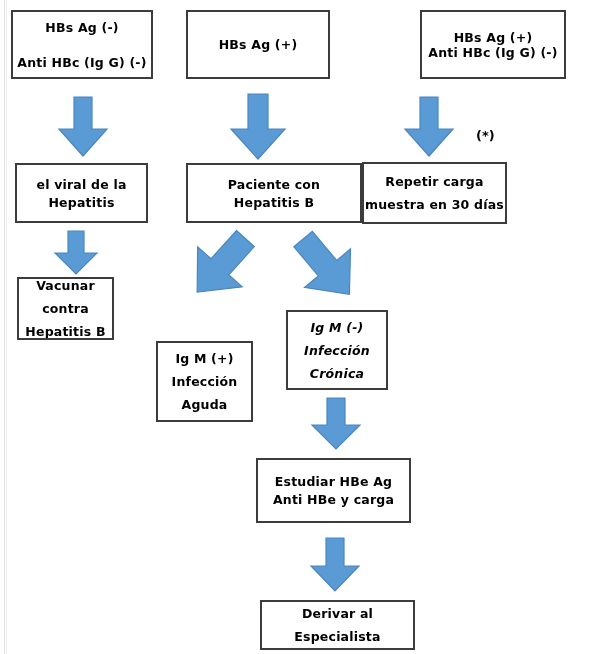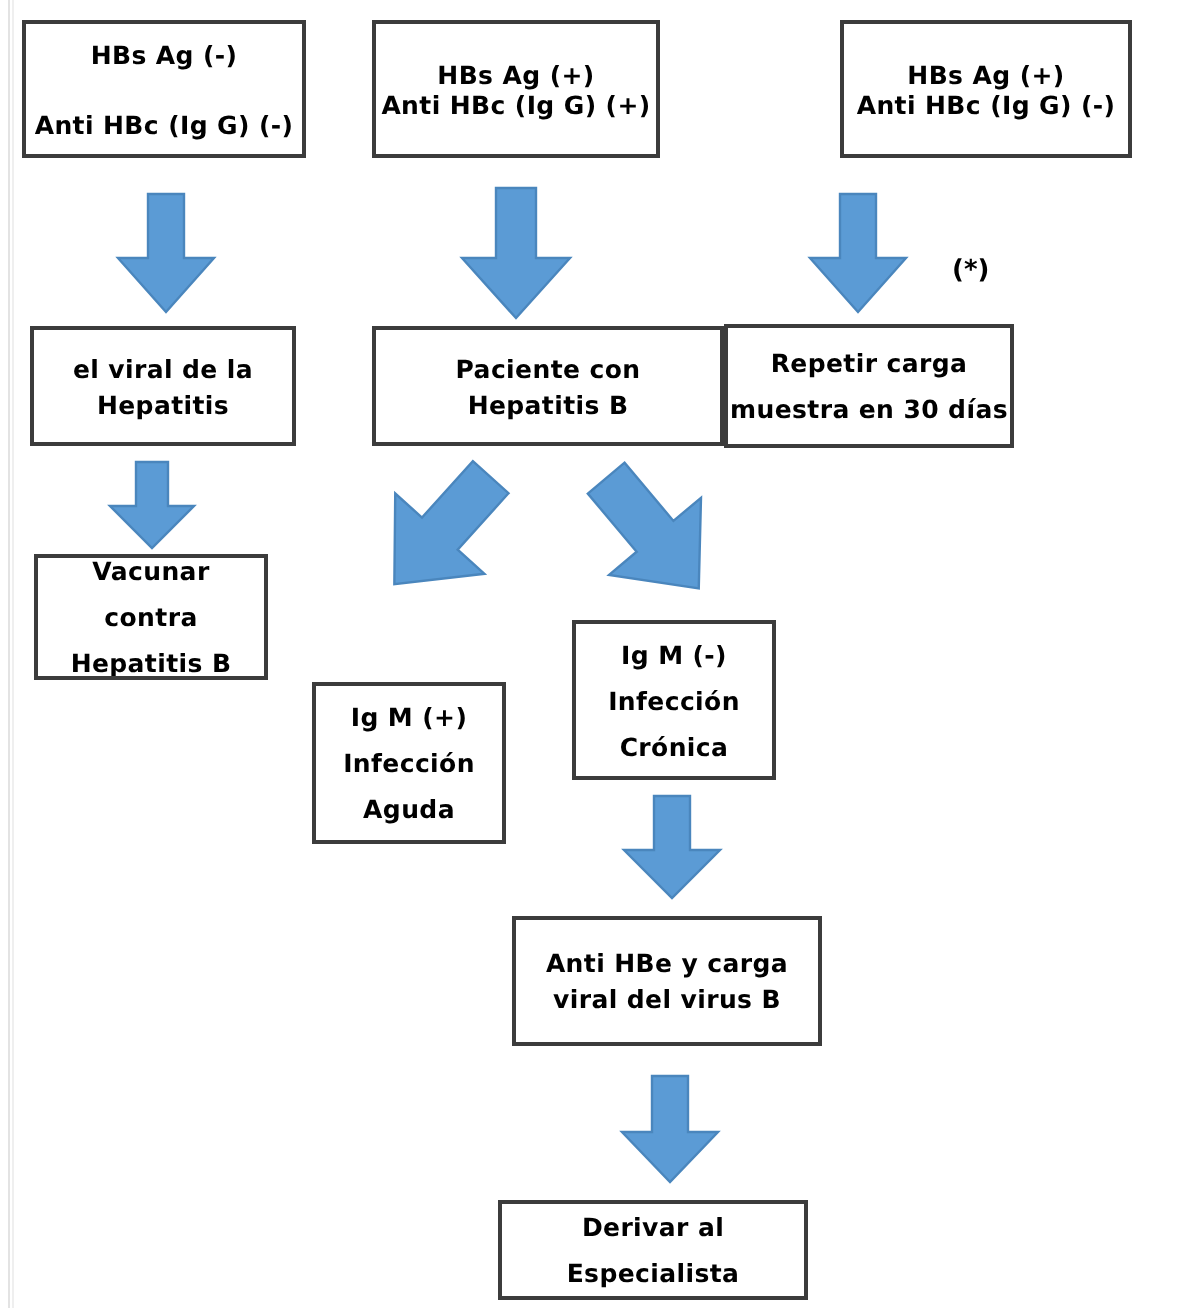--- a/index.html
+++ b/index.html
@@ -75,21 +75,20 @@
   <div class="page-edge e1"></div>
   <div class="page-edge e2"></div>
 
   <div class="node sp-wide" style="left:11px; top:10px; width:142px; height:69px; font-size:12.5px;gap:20px;">
     <span class="ln">HBs Ag (-)</span>
     <span class="ln">Anti HBc (Ig G) (-)</span>
   </div>
 
   <div class="node sp-wide" style="left:186px; top:10px; width:144px; height:69px; font-size:12.5px;">
     <span class="ln">HBs Ag (+)</span>
-    <span class="ln">Anti HBc (Ig G) (+)</span>
   </div>
 
   <div class="node sp-wide" style="left:420px; top:10px; width:146px; height:69px; font-size:12.5px;">
     <span class="ln">HBs Ag (+)</span>
     <span class="ln">Anti HBc (Ig G) (-)</span>
   </div>
 
   <div class="arrow" style="left:57px; top:97px; width:52px; height:60px;">
     <svg width="52" height="60" viewBox="0 0 52 60" aria-hidden="true">
       <polygon points="17,0 35,0 35,32 50,32 26,59 2,32 17,32" fill="#5b9bd5" stroke="#4a86bd" stroke-width="1.2"></polygon>
@@ -140,53 +139,53 @@
   </div>
 
   <div class="arrow" style="left:290px; top:228px; width:74px; height:76px;">
     <svg width="74" height="76" viewBox="0 0 74 76" aria-hidden="true">
       <g transform="rotate(-40 37 38)">
         <polygon points="24,2 48,2 48,40 66,40 36,74 6,40 24,40" fill="#5b9bd5" stroke="#4a86bd" stroke-width="1.2"></polygon>
       </g>
     </svg>
   </div>
 
-  <div class="node sp-mid" style="left:17px; top:277px; width:117px; height:63px; font-size:12.5px;">
+  <div class="node sp-mid" style="left:17px; top:277px; width:97px; height:63px; font-size:12.5px;">
     <span class="ln">Vacunar</span>
     <span class="ln">contra</span>
     <span class="ln">Hepatitis B</span>
   </div>
 
   <div class="node sp-mid" style="left:156px; top:309px; width:97px; height:81px; font-size:12.5px;margin-top:32px;">
     <span class="ln">Ig M (+)</span>
     <span class="ln">Infección</span>
     <span class="ln">Aguda</span>
   </div>
 
-  <div class="node sp-mid" style="left:286px; top:310px; width:102px; height:80px; font-size:12.5px;">
+  <div class="node sp-mid" style="left:286px; top:310px; width:102px; height:80px; font-size:12.5px;font-style:italic;">
     <span class="ln">Ig M (-)</span>
     <span class="ln">Infección</span>
     <span class="ln">Crónica</span>
   </div>
 
   <div class="arrow" style="left:311px; top:398px; width:52px; height:52px;">
     <svg width="52" height="52" viewBox="0 0 52 52" aria-hidden="true">
       <polygon points="16,0 34,0 34,27 49,27 25,51 1,27 16,27" fill="#5b9bd5" stroke="#4a86bd" stroke-width="1.2"></polygon>
     </svg>
   </div>
 
   <div class="node sp-tight" style="left:256px; top:458px; width:155px; height:65px; font-size:12.5px;">
+    <span class="ln">Estudiar HBe Ag</span>
     <span class="ln">Anti HBe y carga</span>
-    <span class="ln">viral del virus B</span>
   </div>
 
   <div class="arrow" style="left:310px; top:538px; width:52px; height:54px;">
     <svg width="52" height="54" viewBox="0 0 52 54" aria-hidden="true">
       <polygon points="16,0 34,0 34,28 49,28 25,53 1,28 16,28" fill="#5b9bd5" stroke="#4a86bd" stroke-width="1.2"></polygon>
     </svg>
   </div>
 
-  <div class="node sp-mid" style="left:249px; top:600px; width:155px; height:50px; font-size:12.5px;">
+  <div class="node sp-mid" style="left:260px; top:600px; width:155px; height:50px; font-size:12.5px;">
     <span class="ln">Derivar al</span>
     <span class="ln">Especialista</span>
   </div>
 
 </div>
 
 </body></html>

